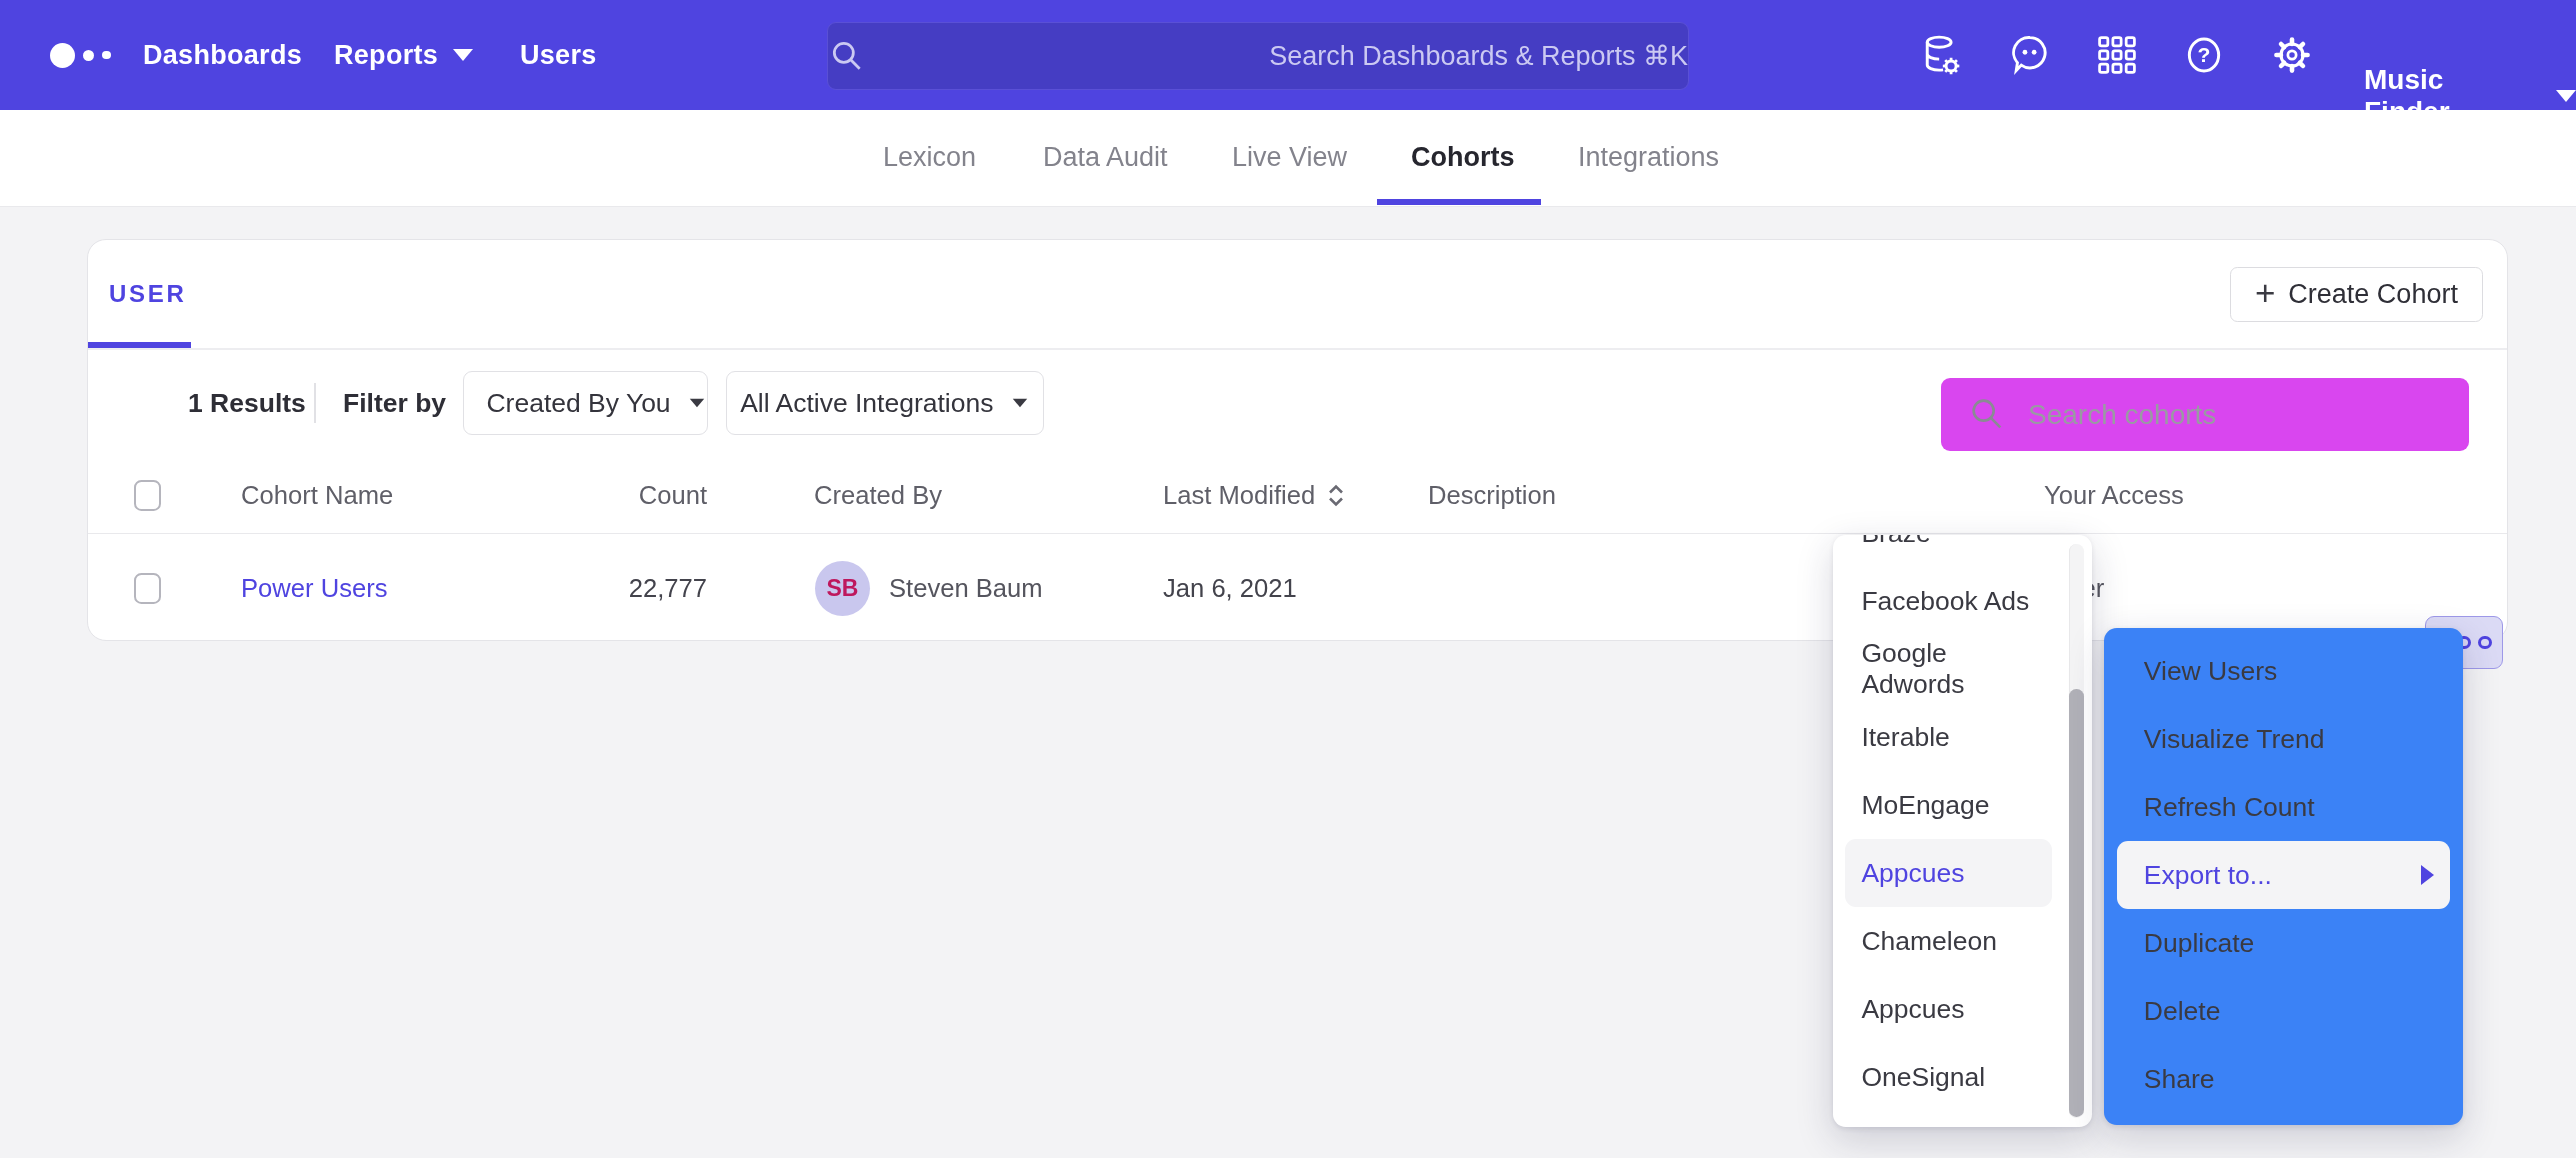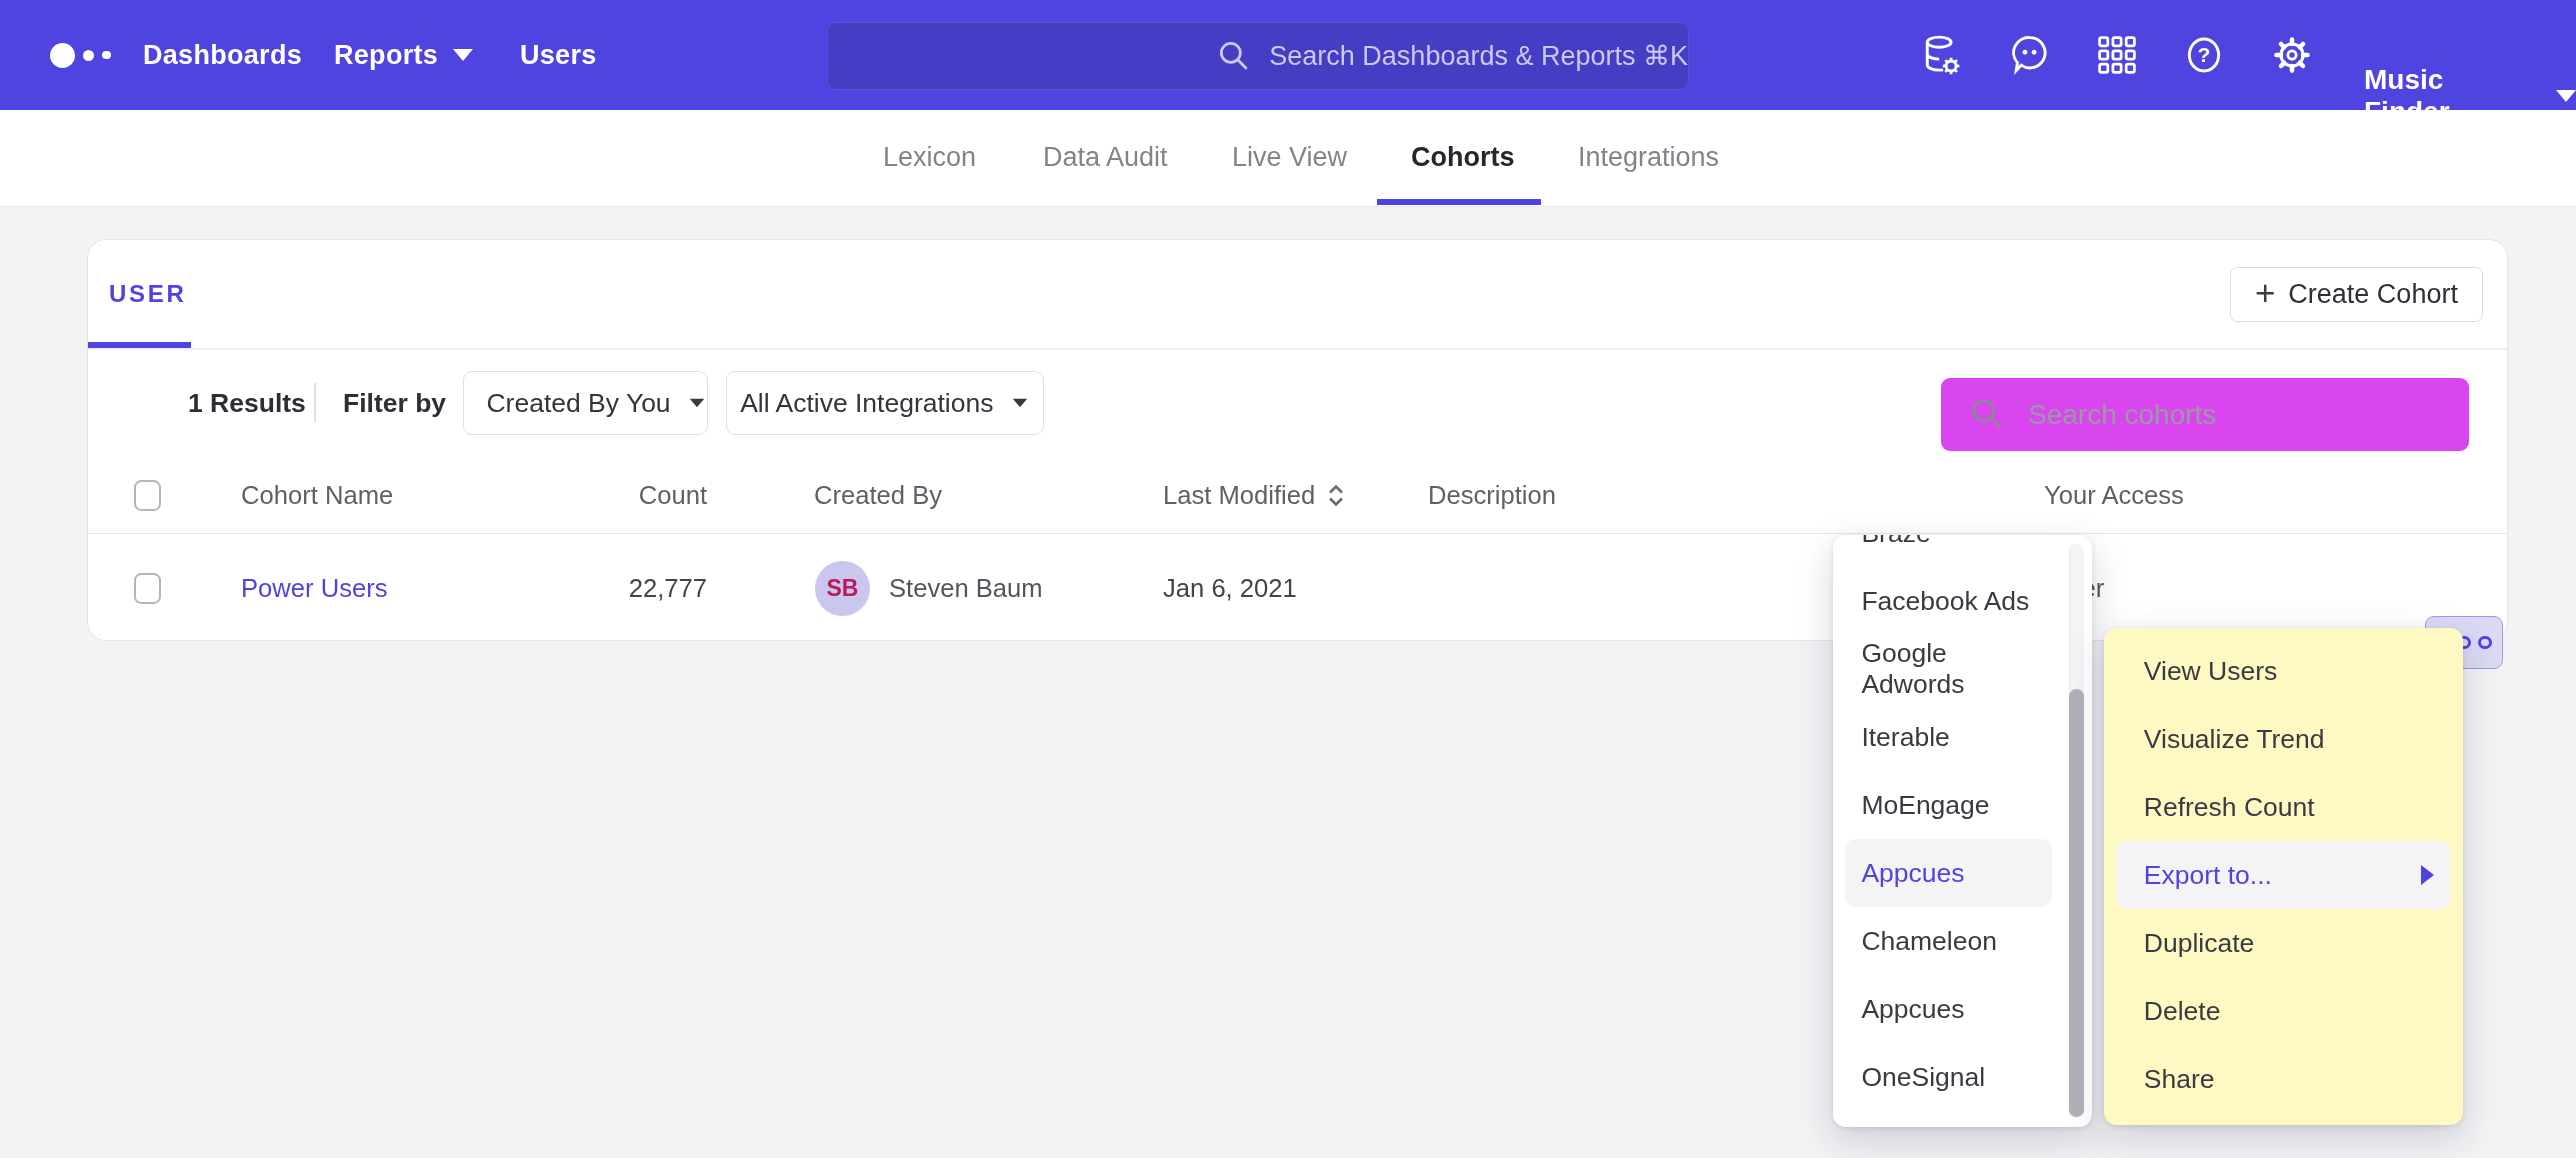--- a/index.html
+++ b/index.html
@@ -15,21 +15,21 @@
   .logo { position:absolute; left:50px; top:0; height:110px; display:flex; align-items:center; gap:8.2px; }
   .logo .d1 { width:25px; height:25px; border-radius:50%; background:#fff; }
   .logo .d2 { width:11px; height:11px; border-radius:50%; background:#fff; }
   .logo .d3 { width:8.2px;  height:8.2px;  border-radius:50%; background:#fff; }
   .nav-link { position:absolute; top:0; height:110px; display:flex; align-items:center; gap:14.6px;
               color:#fff; font-size:27px; font-weight:700; letter-spacing:0.3px; cursor:pointer; }
   .caret { width:0; height:0; border-left:10px solid transparent; border-right:10px solid transparent;
            border-top:12px solid currentColor; display:inline-block; }
   .nav-search { position:absolute; left:827px; top:22px; width:862px; height:68px; background:#453dc3;
                 border:0.9px solid #5a50d6; border-radius:9px; display:flex; align-items:center;
-                justify-content:flex-end; gap:16.4px; color:#cbc9f2; font-size:27px; cursor:text; }
+                justify-content:space-between; gap:16.4px; color:#cbc9f2; font-size:27px; cursor:text; }
   .nav-icon { position:absolute; top:33px; width:44px; height:44px; color:#fff; cursor:pointer; }
   .project { position:absolute; left:2364px; top:0; height:110px; display:flex; align-items:center; gap:24px;
              color:#fff; font-size:28px; font-weight:700; cursor:pointer;margin-top:41px; }
 
   
   .tabbar { position:absolute; left:0; top:110px; width:100%; height:97px; background:#fff;
             border-bottom:1.8px solid #e9e9ec; z-index:9; }
   .tab { position:absolute; top:0; height:95px; display:flex; align-items:center;
          font-size:27px; color:#83838c; cursor:pointer; }
   .tab.active { color:#26262e; font-weight:700; }
@@ -90,21 +90,21 @@
   .submenu .viewport { position:absolute; left:0; top:0; width:100%; height:100%; overflow:hidden;
                        border-radius:12.8px; }
   .submenu .list { margin-top:-36px; }
   .mi { height:68px; display:flex; align-items:center; font-size:26.5px; color:#3a3a42; cursor:pointer; }
   .submenu .mi { margin:0 40px 0 12px; padding-left:16.4px; }
   .mi.hl { background:#f4f4f6; border-radius:11px; color:#4f44e0; }
   .sb-track { position:absolute; right:8.2px; top:9px; width:14.6px; height:574px; background:#f4f4f5;
               border-left:0.9px solid #e8e8ea; border-radius:7.3px; }
   .sb-thumb { position:absolute; right:8.2px; top:154px; width:14.6px; height:428px; background:#b1b1b8;
               border-radius:7.3px; cursor:grab; }
-  .ctxmenu { position:absolute; left:2104px; top:628px; width:359px; height:497px; background:#fef9c3;
+  .ctxmenu { position:absolute; left:2104px; top:628px; width:359px; height:497px; background:#3b82f6;
              border-radius:12.8px; padding-top:9px; z-index:21; }
   .ctxmenu .mi { margin:0 12.8px; padding-left:27px; }
   .mi .grow { flex:1; }
   .subarrow { width:0; height:0; border-top:10px solid transparent; border-bottom:10px solid transparent;
               border-left:13.7px solid #4f44e0; margin-right:16.4px; }
 </style>
 </head>
 <body>
 
 <div id="screen">

